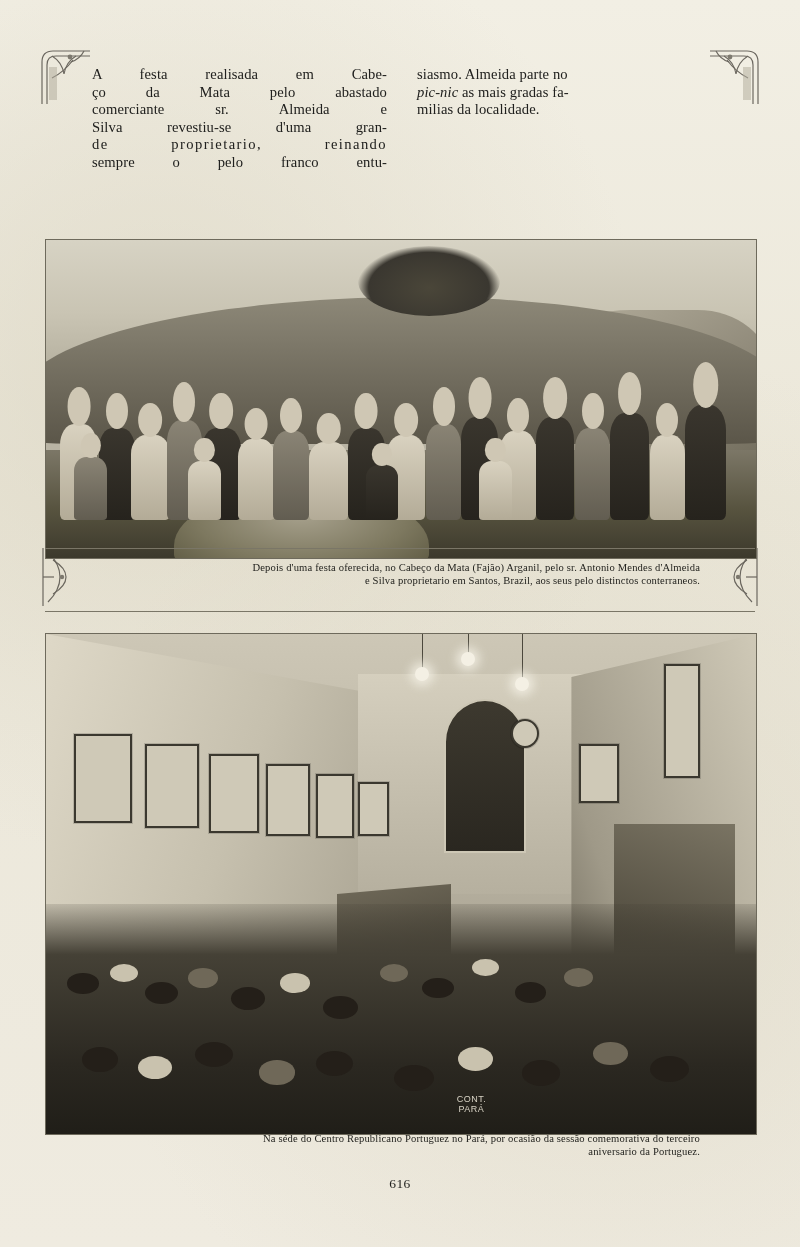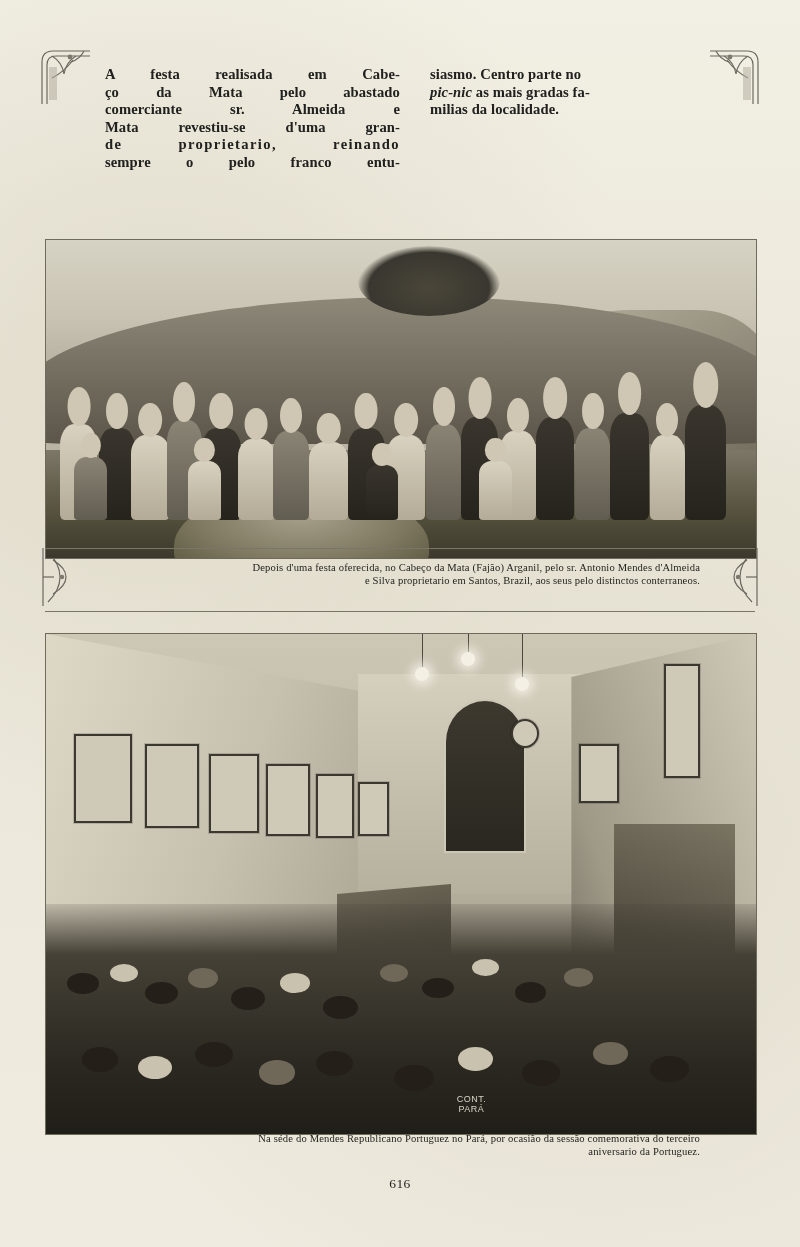--- a/index.html
+++ b/index.html
@@ -43,26 +43,25 @@
     opacity: 0.85;
   }
   .orn-tl { left: 0px; top: 0px; }
   .orn-tr { right: 0px; top: 0px; transform: scaleX(-1); }
   .orn-ml { left: 0px; top: 498px; height: 62px; }
   .orn-mr { right: 0px; top: 498px; height: 62px; transform: scaleX(-1); }
 
   
   .text-row {
     position: absolute;
-    left: 65px;
+    left: 52px;
     top: 18px;
     width: 620px;
     display: flex;
     gap: 30px;
-    font-weight: bold;
   }
   .col {
     width: 295px;
     font-size: 14.6px;
     line-height: 17.6px;
     letter-spacing: 0.1px;
     color: #20201e;
   }
   .col p { margin: 0; }
   .col.left { text-align: justify; text-align-last: justify; }
@@ -307,26 +306,26 @@
         <path d="M3,31 L14,31"></path>
       </g>
       <circle cx="22" cy="31" r="2.2" fill="#6a665c"></circle>
     </svg>
 
     <div class="text-row">
       <div class="col left">
         <p>A festa realisada em Cabe-</p>
         <p>ço da Mata pelo abastado</p>
         <p>comerciante sr. Almeida e</p>
-        <p>Mata revestiu-se d'uma gran-</p>
+        <p>Silva revestiu-se d'uma gran-</p>
         <p class="spaced">de proprietario, reinando</p>
         <p>sempre o pelo franco entu-</p>
       </div>
       <div class="col right">
-        <p><span>siasmo. Centro parte no </span></p>
+        <p><span>siasmo. Almeida parte no </span></p>
         <p><span class="ital">pic-nic</span><span> as mais gradas fa-</span></p>
         <p>milias da localidade.</p>
       </div>
     </div>
 
     <div class="photo" id="photo-one">
       <div class="ph1-sky"></div>
       <div class="ph1-rock"></div>
       <div class="ph1-hill"></div>
       <div class="ph1-tree"></div>
@@ -418,19 +417,19 @@
         <div class="head" style="left:85%; top:66%; width:5.6%; height:11.5%;"></div>
       </div>
 
       <div class="photo-stamp">
         <span>CONT.</span>
         <span>PARÁ</span>
       </div>
     </div>
 
     <div class="caption" id="caption-two">
-      <div>Na séde do Mendes Republicano Portuguez no Pará, por ocasião da sessão comemorativa do terceiro</div>
+      <div>Na séde do Centro Republicano Portuguez no Pará, por ocasião da sessão comemorativa do terceiro</div>
       <div>aniversario da Portuguez.</div>
     </div>
 
     <div class="folio">616</div>
   </div>
 </div>
 
 </body></html>

